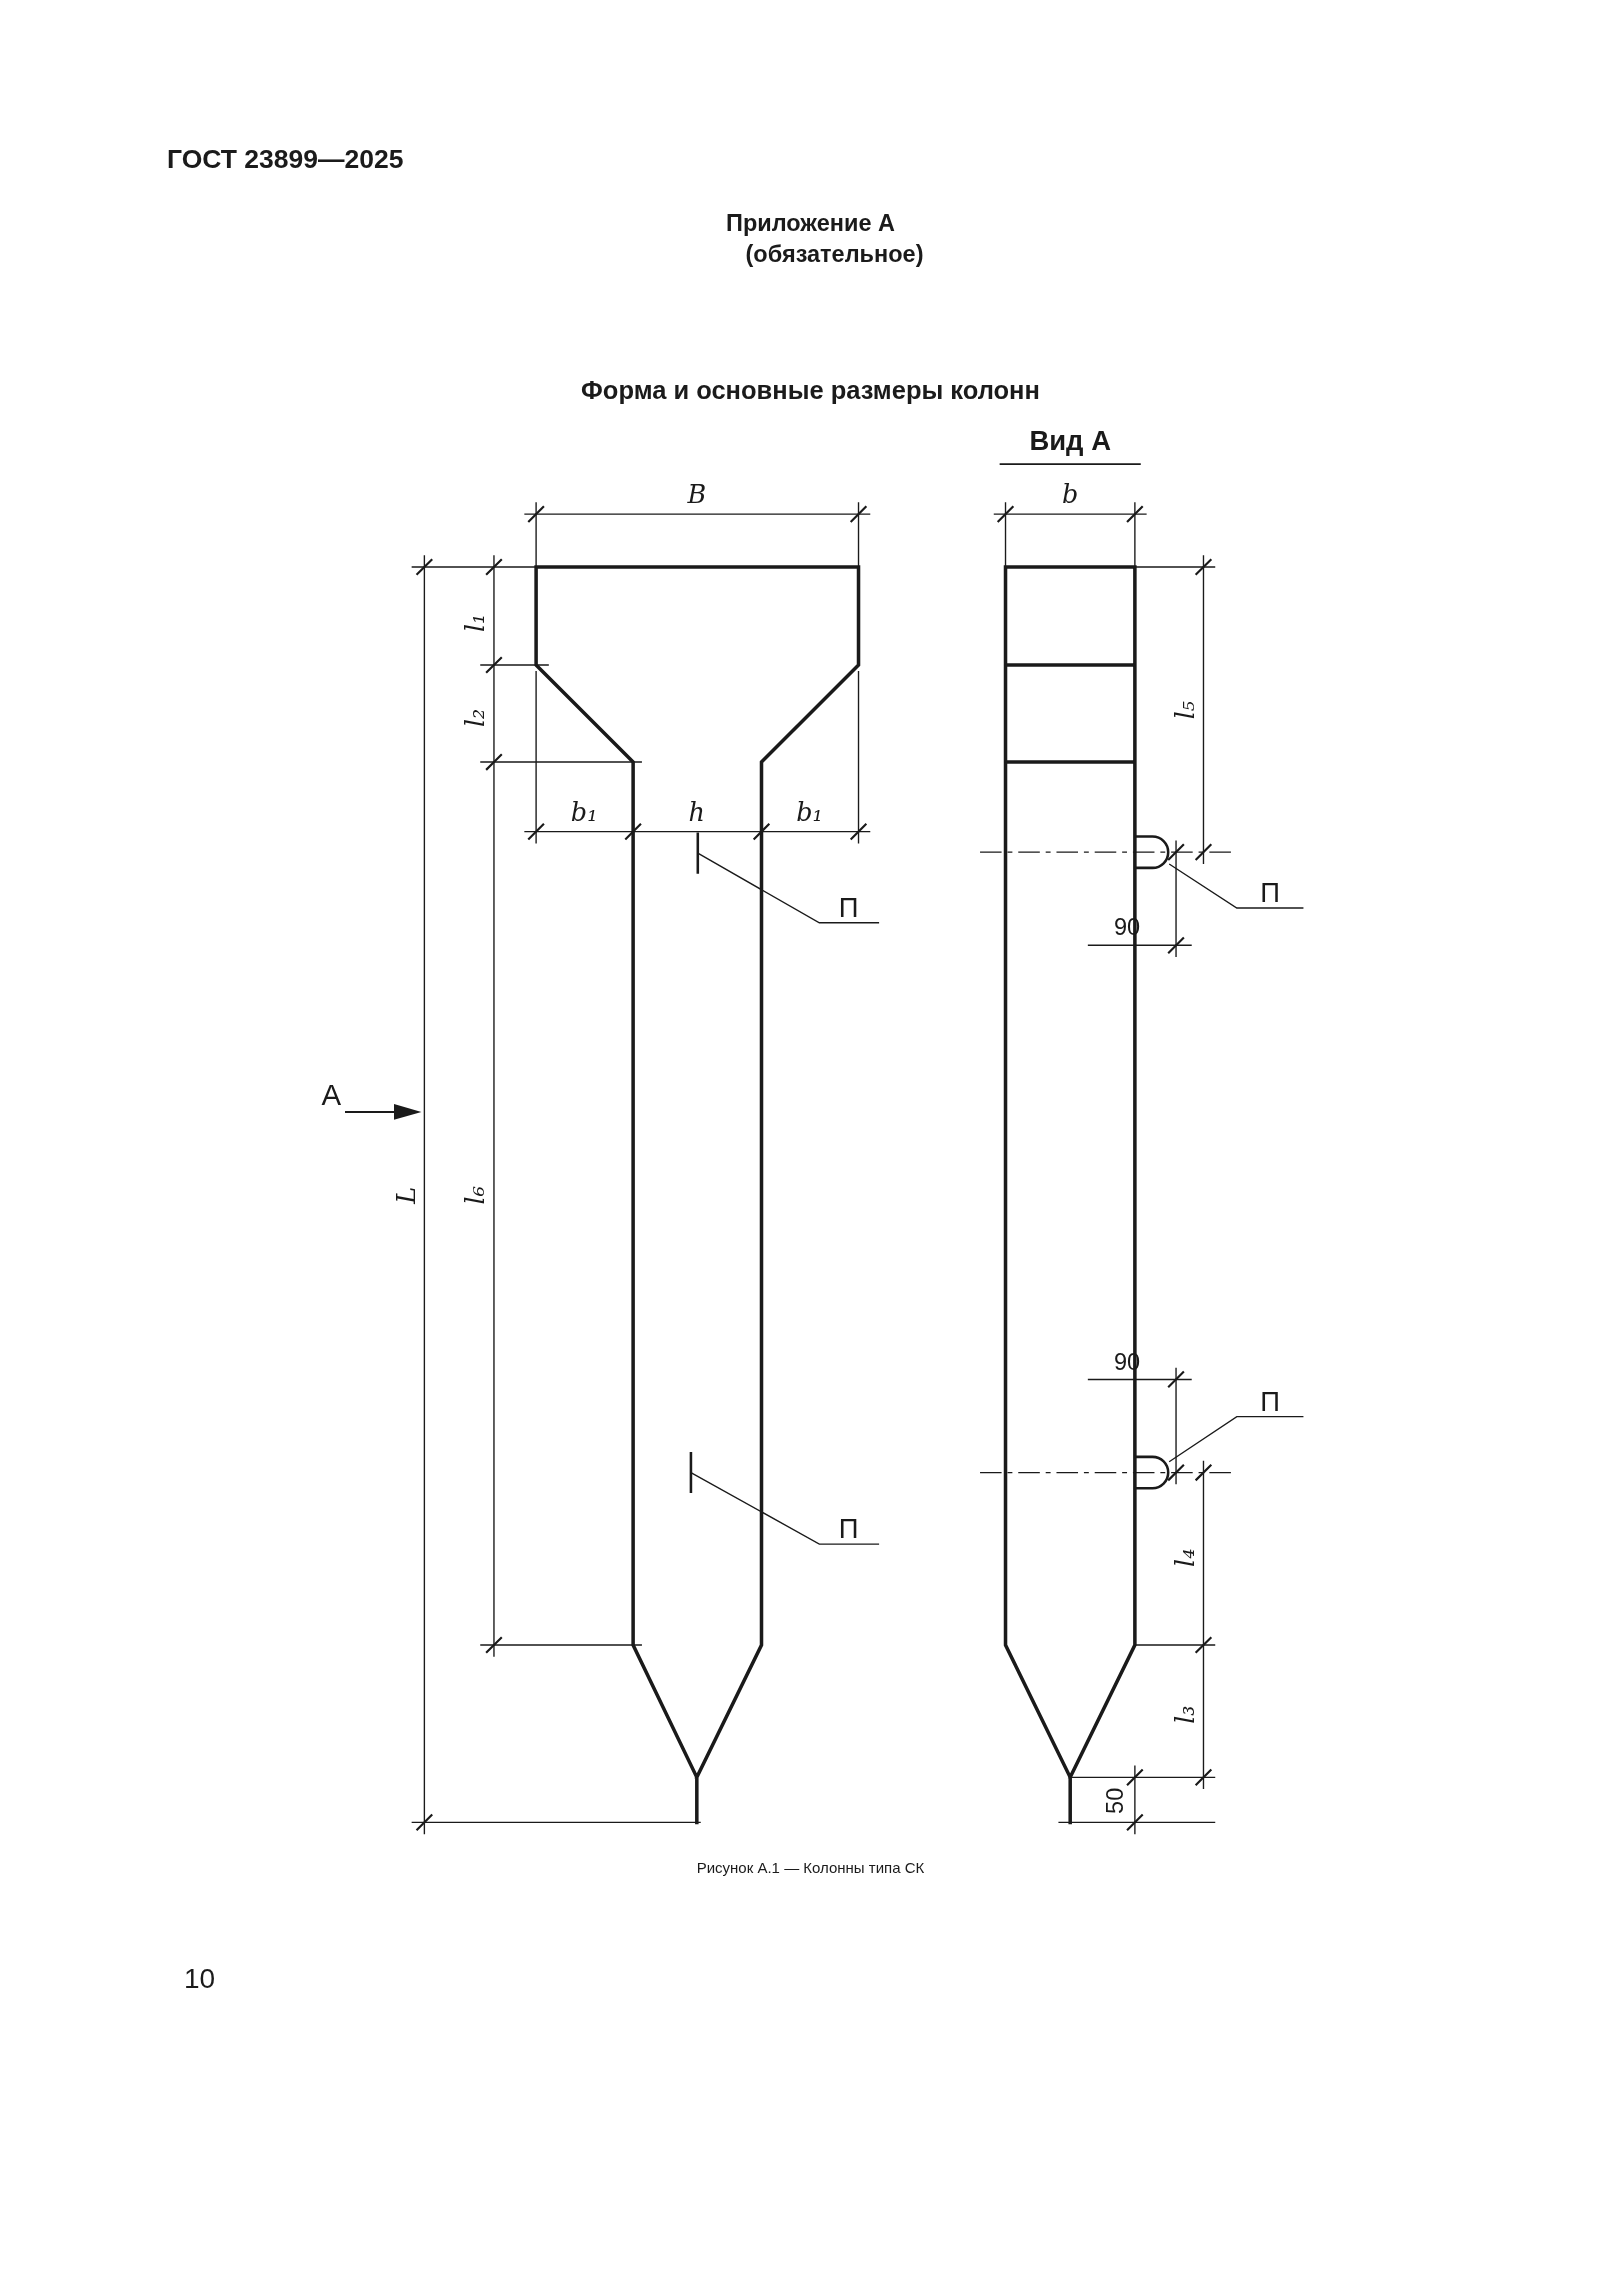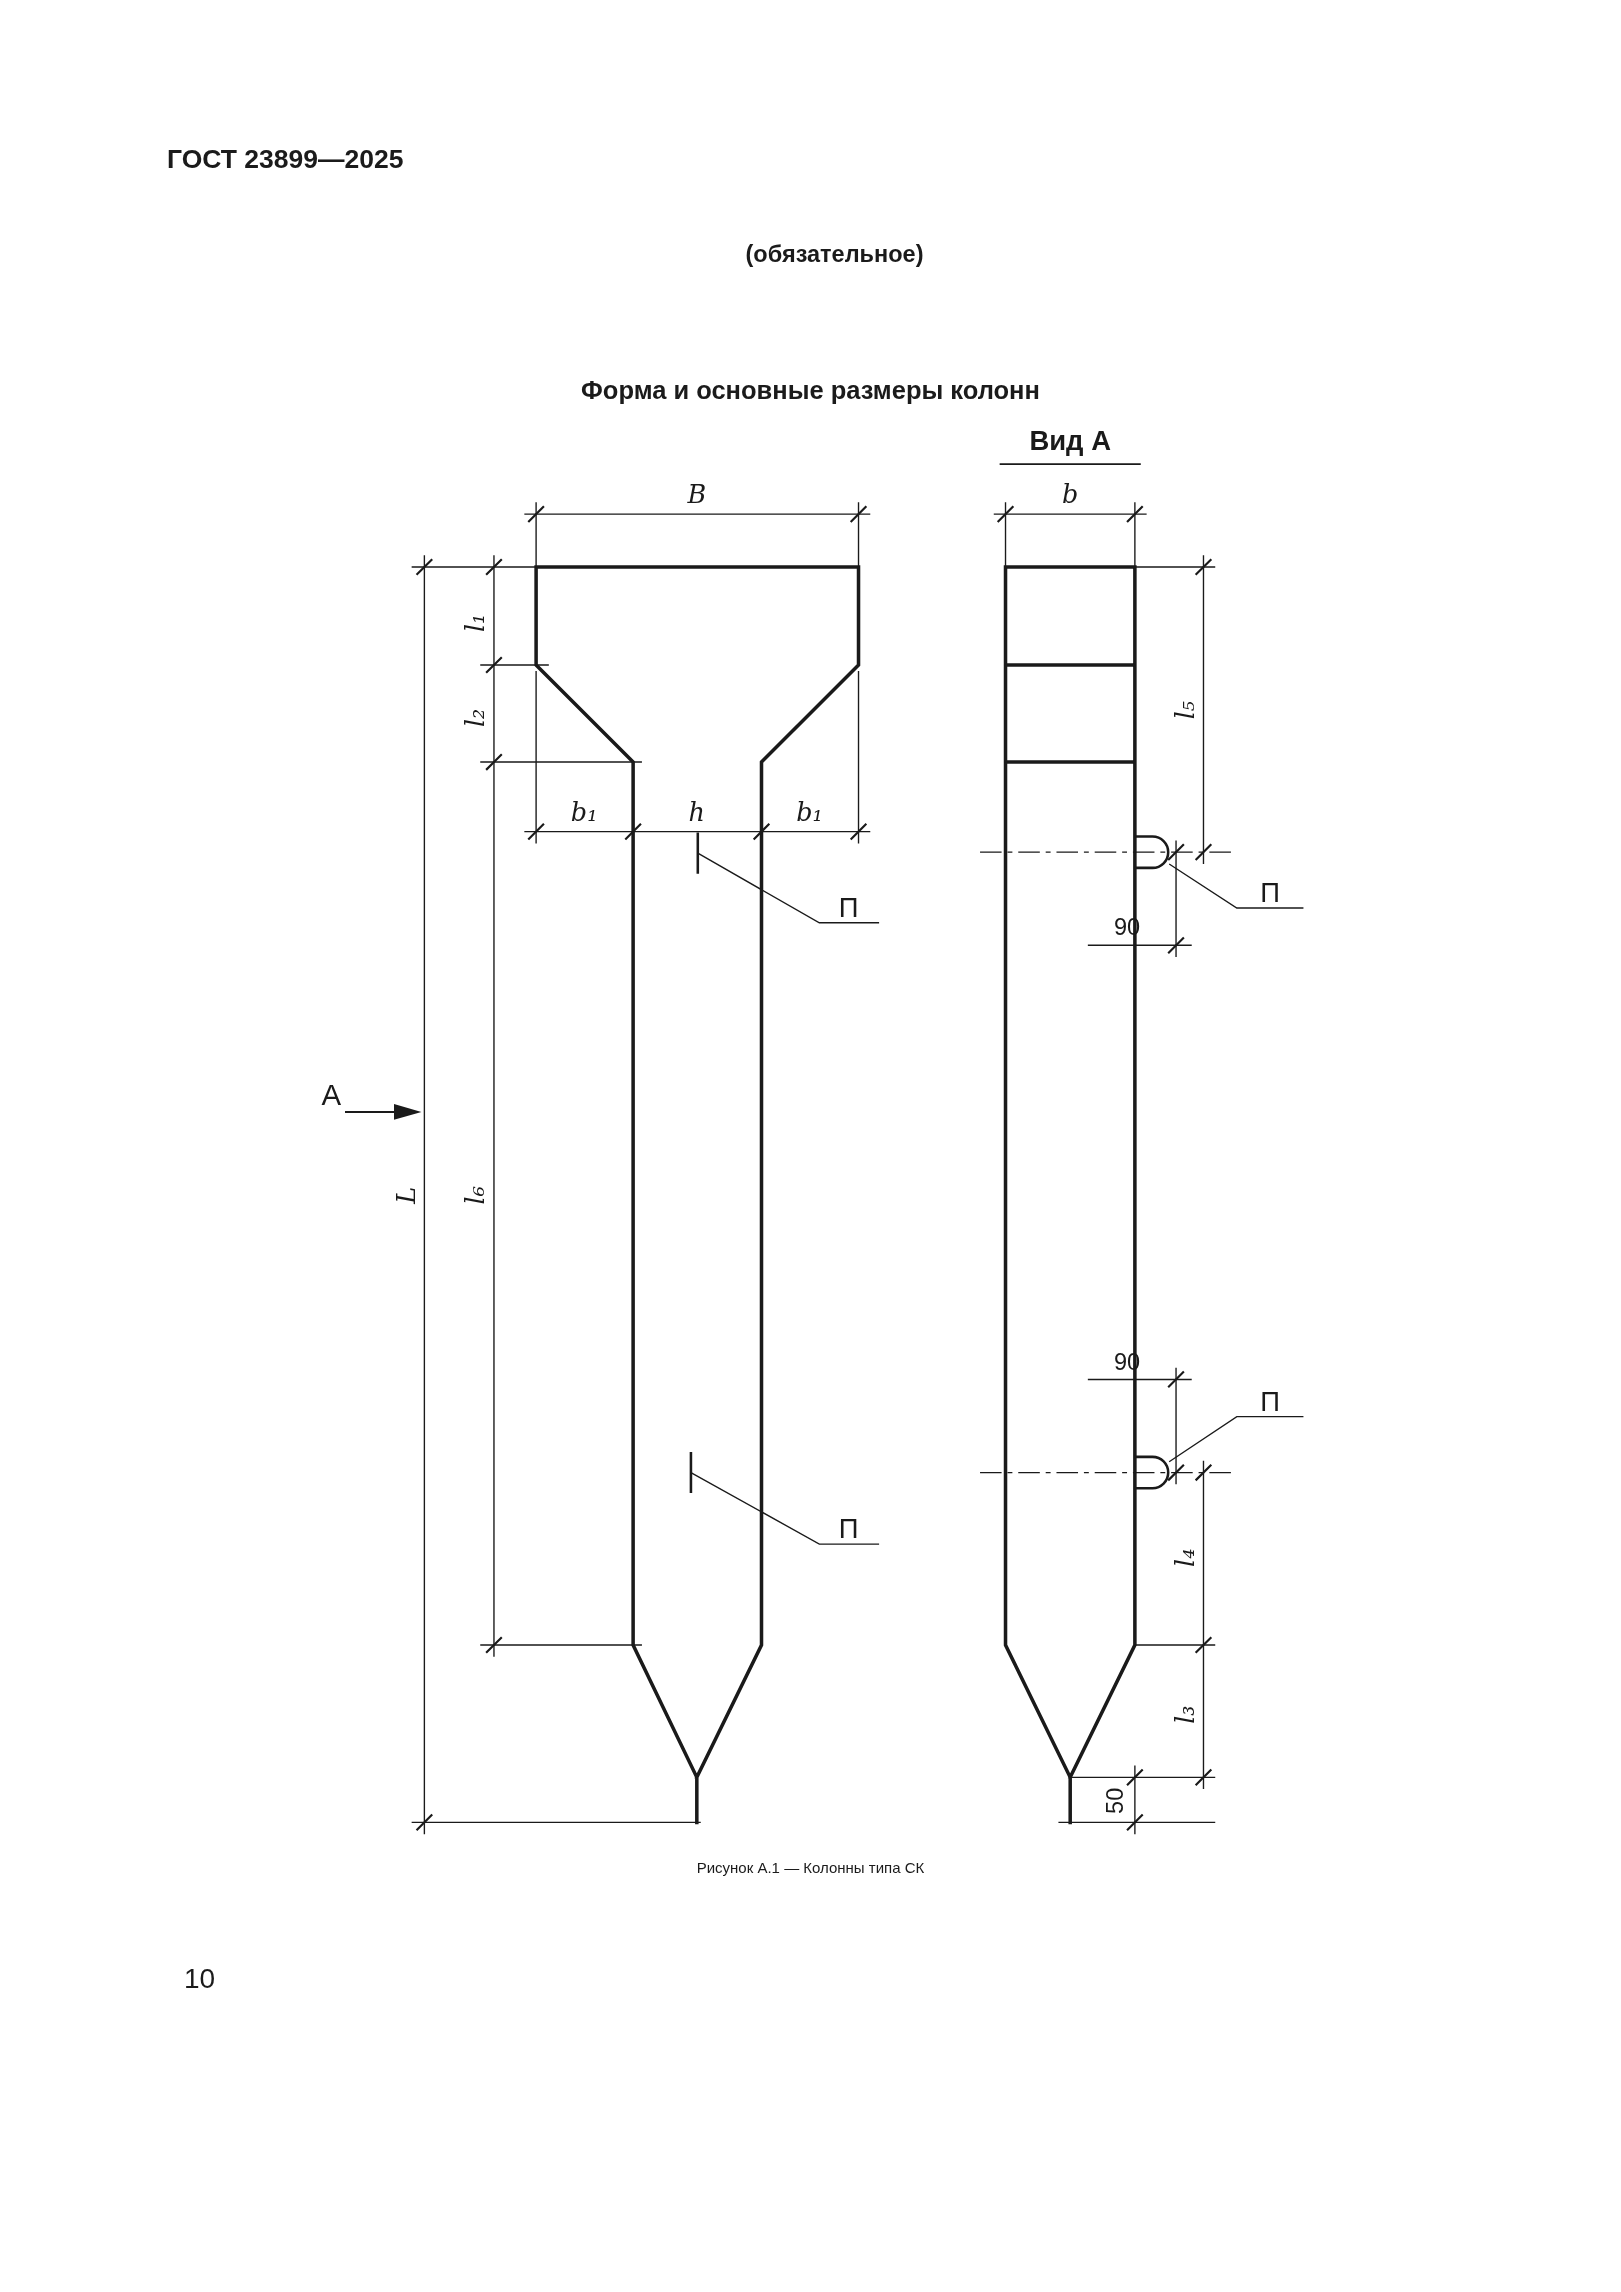--- a/index.html
+++ b/index.html
@@ -40,20 +40,21 @@
   .ploop{ font-family:"Liberation Sans", sans-serif; font-size:28px; }
   .viewa{ font-family:"Liberation Sans", sans-serif; font-size:28px; font-weight:bold; }
   .alett{ font-family:"Liberation Sans", sans-serif; font-size:30px; }
 </style>
 </head>
 <body>
 
 <div class="page">
 
   <div class="doc-header">ГОСТ 23899—2025</div>
+  <div class="centered appendix-title">Приложение А</div>
   <div class="centered appendix-subtitle">(обязательное)</div>
   <div class="centered section-heading">Форма и основные размеры колонн</div>
 
   <svg class="drawing" width="1621" height="1470" viewBox="0 0 1654 1500" xmlns="http://www.w3.org/2000/svg">
 
     <path class="outline" d="M547,149 H876 V249 L777,348 V1249 L711,1384 M547,149 V249 L646,348 V1249 L711,1384 V1430"></path>
     <path class="outline" d="M1026,149 H1158 V1249 L1092,1384 M1026,149 V1249 L1092,1384 V1430 M1026,249 H1158 M1026,348 H1158"></path>
 
     <path class="loopline" d="M1158,424 H1176 A16,16 0 0 1 1176,456 H1158"></path>
     <path class="loopline" d="M1158,1057 H1176 A16,16 0 0 1 1176,1089 H1158"></path>

